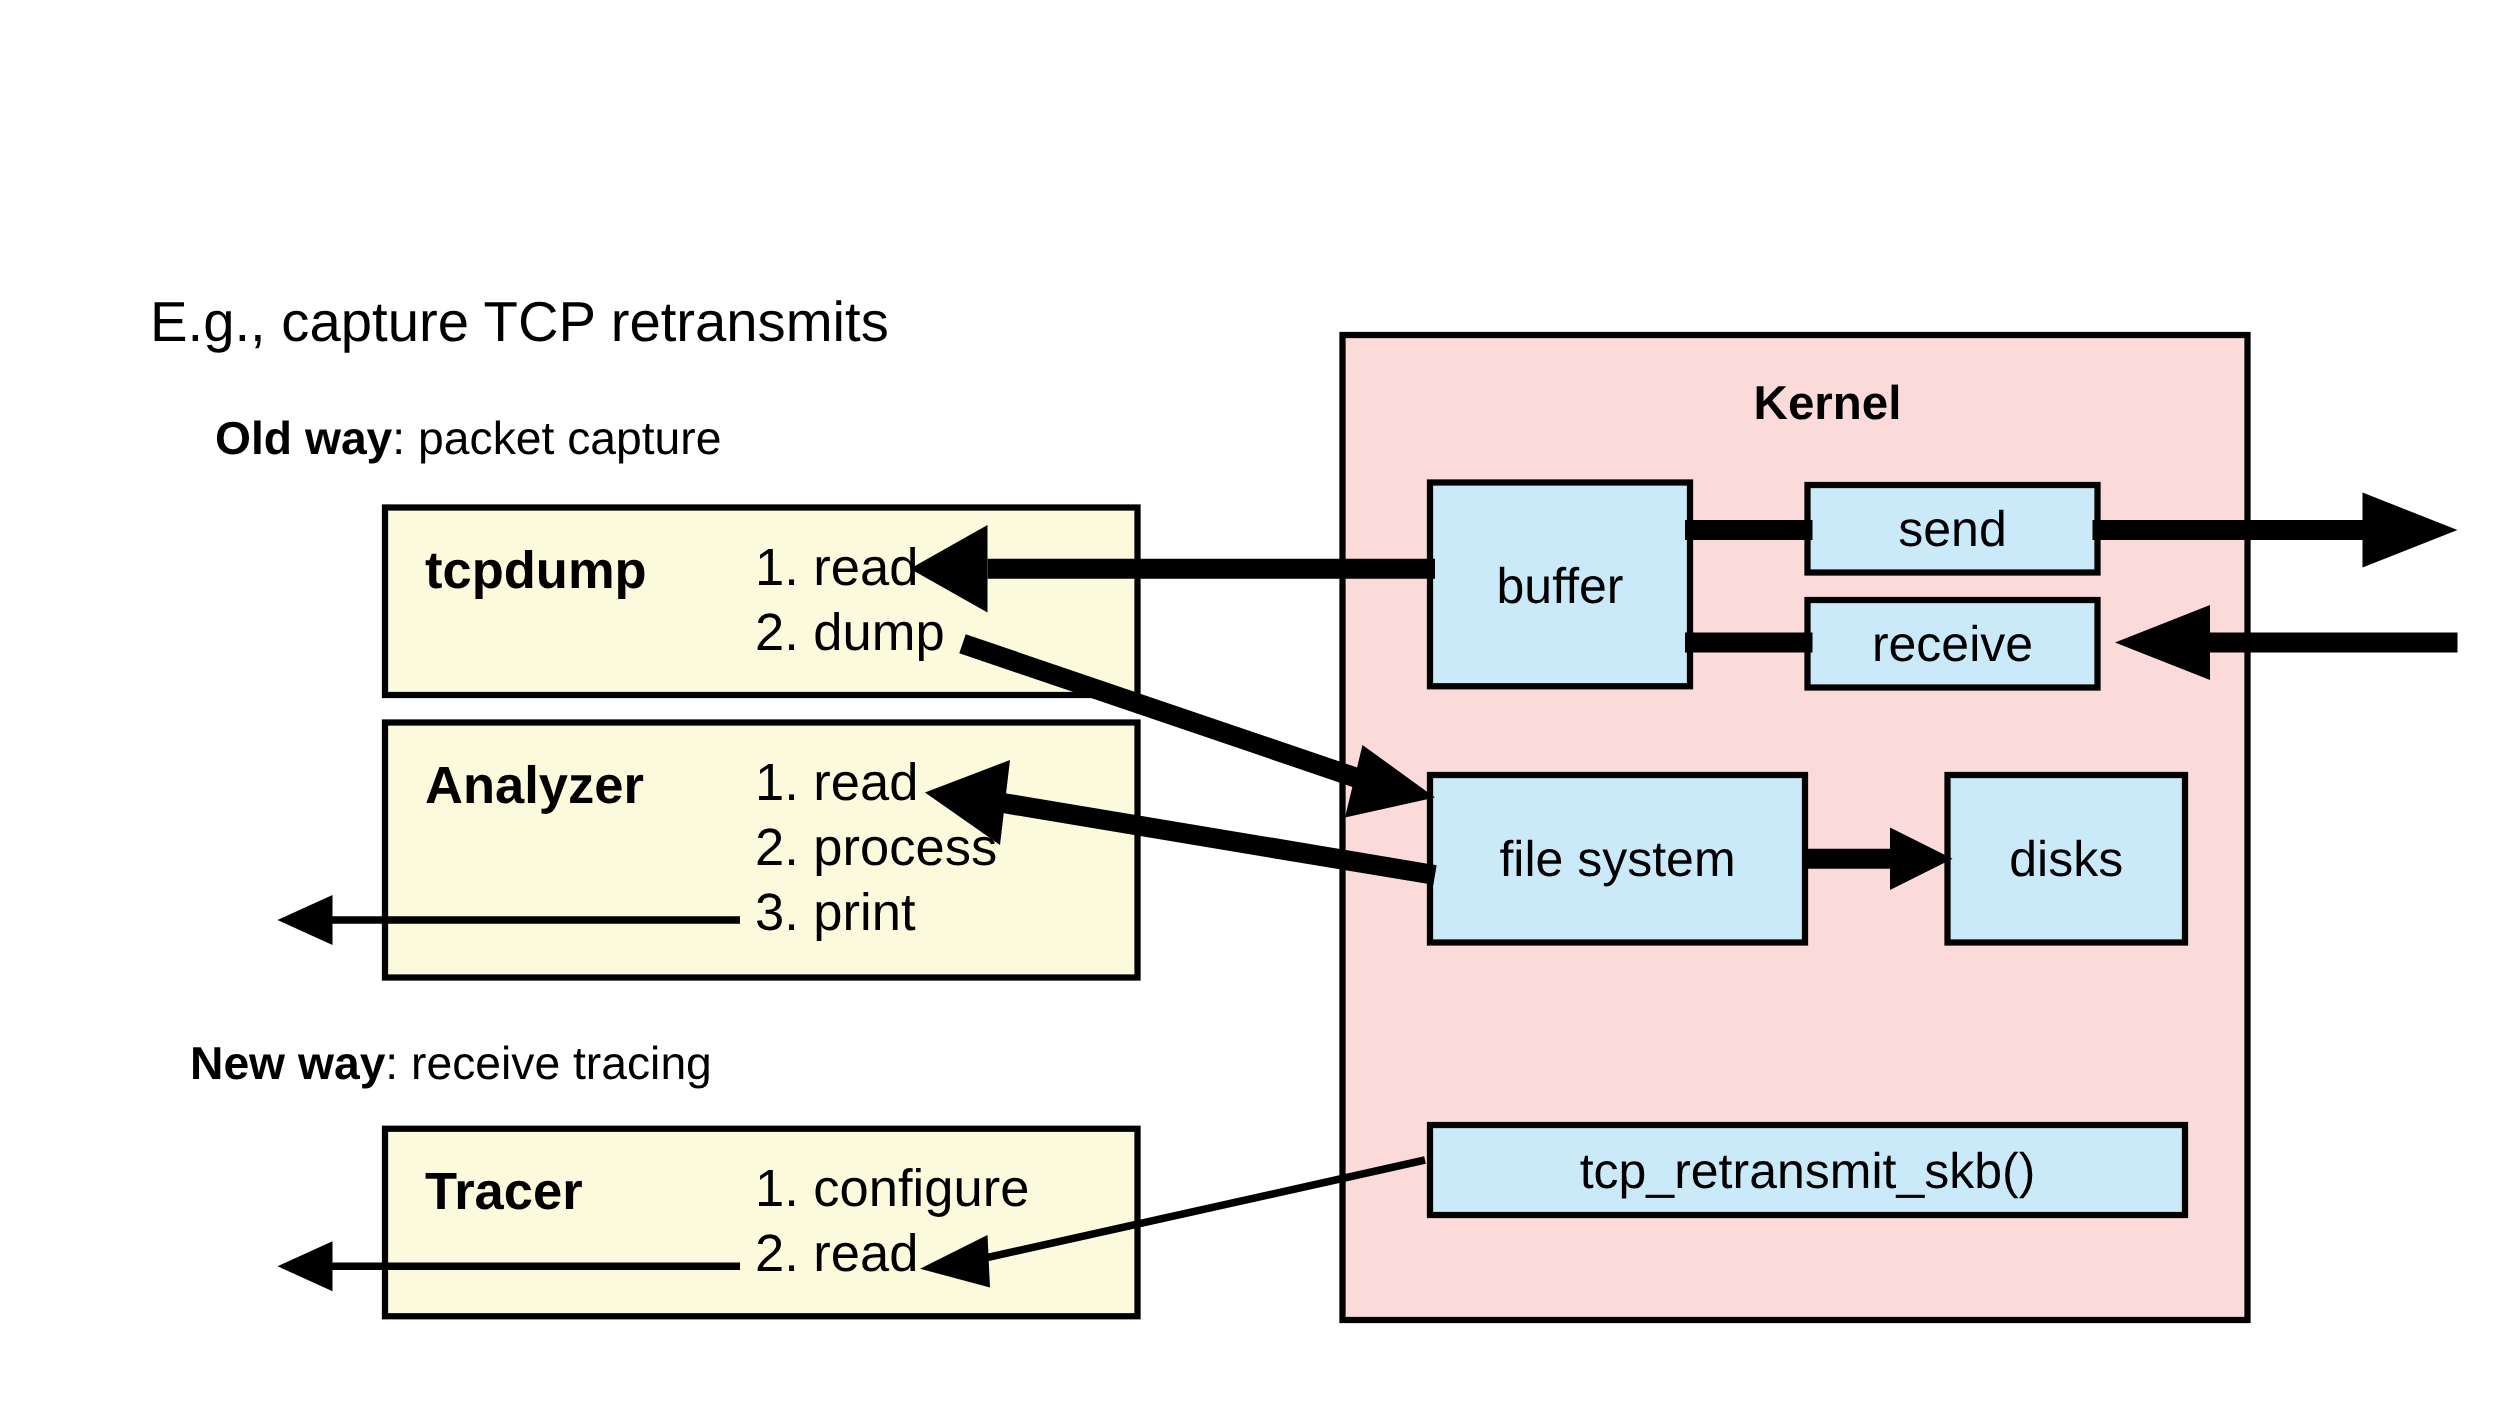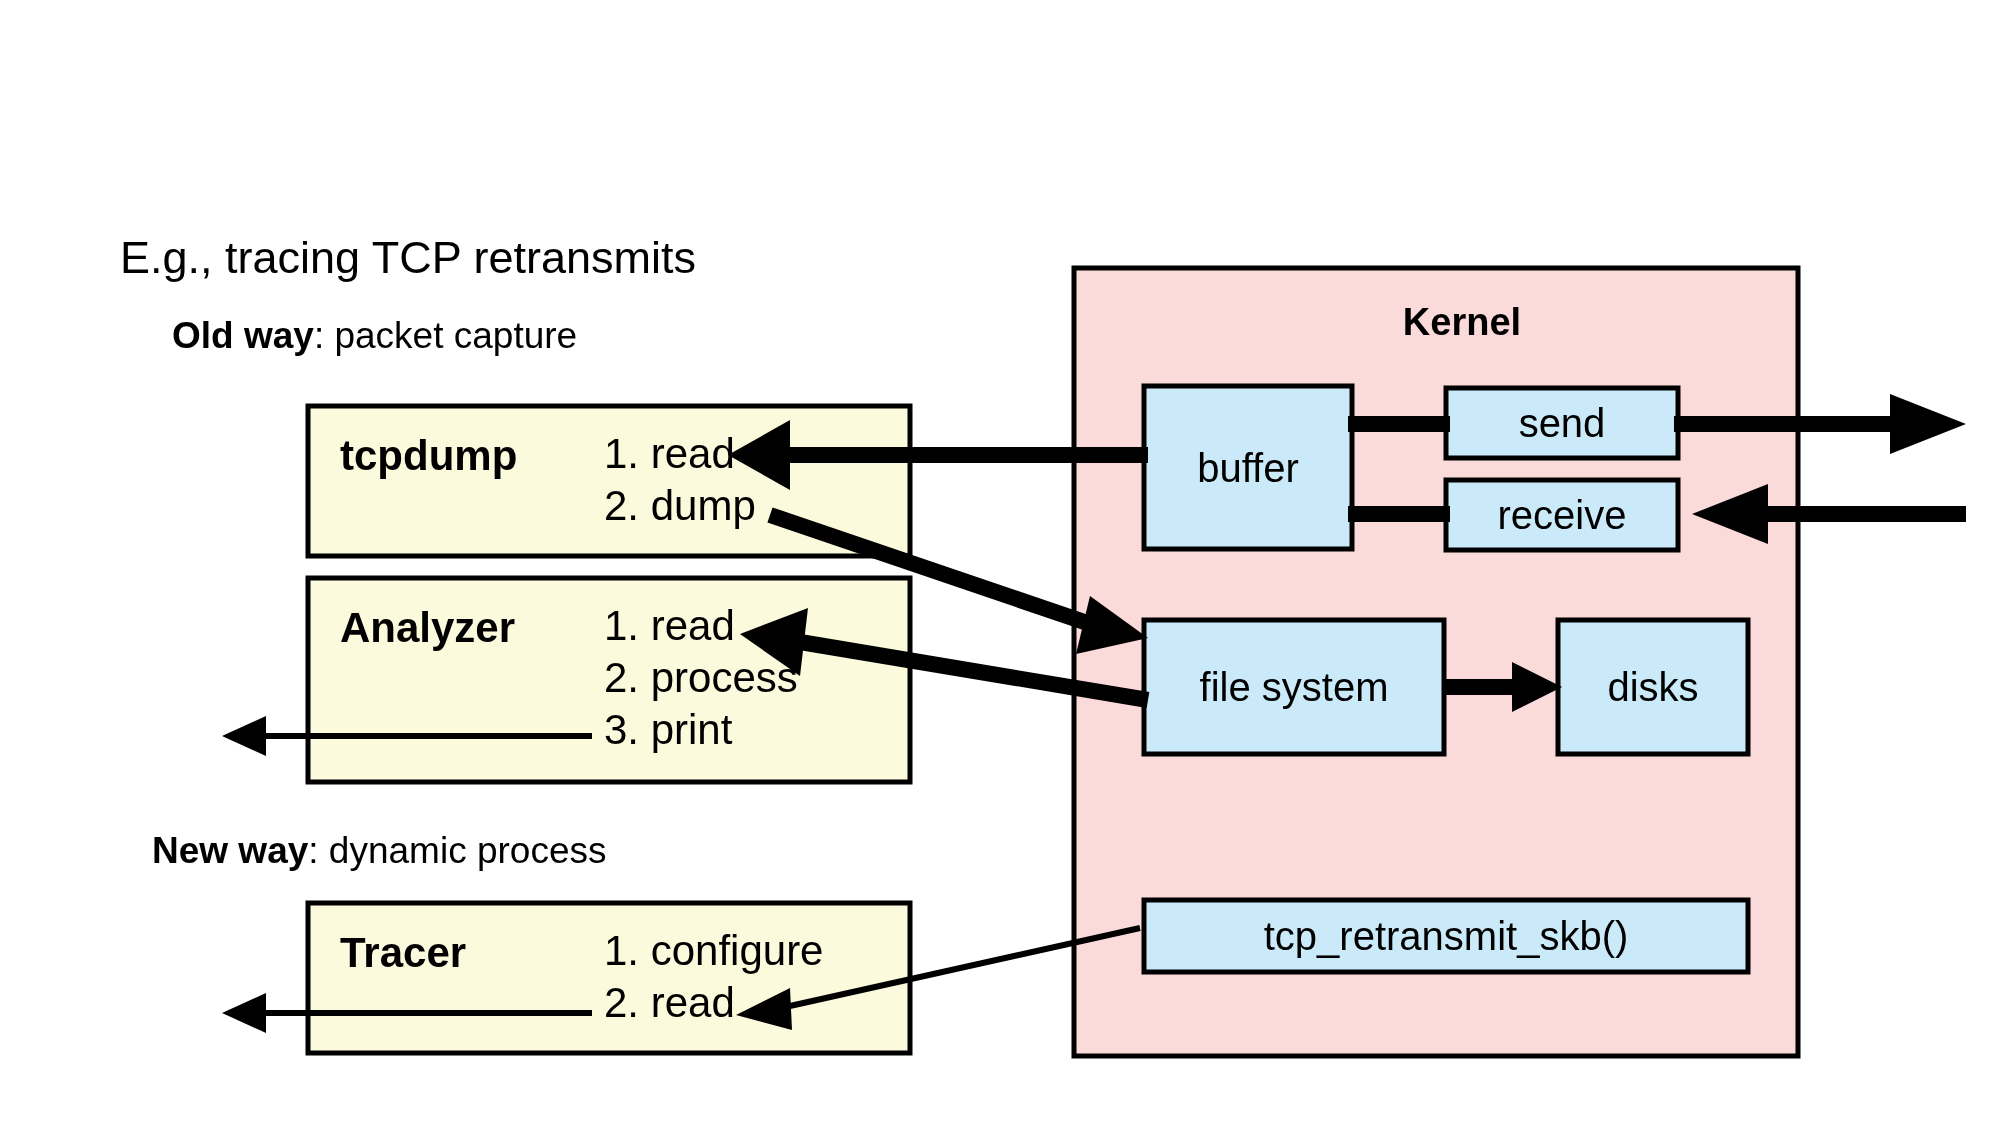--- a/index.html
+++ b/index.html
@@ -35,21 +35,21 @@
     top: 232px;
     font-size: 45px;
     white-space: nowrap;
   }
   .wayline {
     position: absolute;
     font-size: 37px;
     white-space: nowrap;
   }
   .wayline .way-bold { font-weight: bold; }
-  .wayline.old { left: 172px; top: 315px; }
+  .wayline.old { left: 172px; top: 330px; }
   .wayline.new { left: 152px; top: 830px; }
 
   svg.diagram {
     position: absolute;
     left: 0;
     top: 0;
     width: 1998px;
     height: 1125px;
   }
   .box-yellow {
@@ -100,28 +100,28 @@
   .arrowhead {
     fill: #000000;
   }
 </style>
 </head>
 <body>
 
 <div id="slide">
 
 
-  <div class="subtitle">E.g., tracing TCP retransmits</div>
+  <div class="subtitle">E.g., capture TCP retransmits</div>
 
   <div class="wayline old">
     <span class="way-bold">Old way</span><span>: packet capture</span>
   </div>
 
   <div class="wayline new">
-    <span class="way-bold">New way</span><span>: dynamic process</span>
+    <span class="way-bold">New way</span><span>: receive tracing</span>
   </div>
 
   <svg class="diagram" viewBox="0 0 1998 1125">
 
     <rect class="box-kernel" x="1074" y="268" width="724" height="788"></rect>
     <text class="t-kernel" x="1462" y="335">Kernel</text>
 
     <rect class="box-yellow" x="308" y="406" width="602" height="150"></rect>
     <rect class="box-yellow" x="308" y="578" width="602" height="204"></rect>
     <rect class="box-yellow" x="308" y="903" width="602" height="150"></rect>

